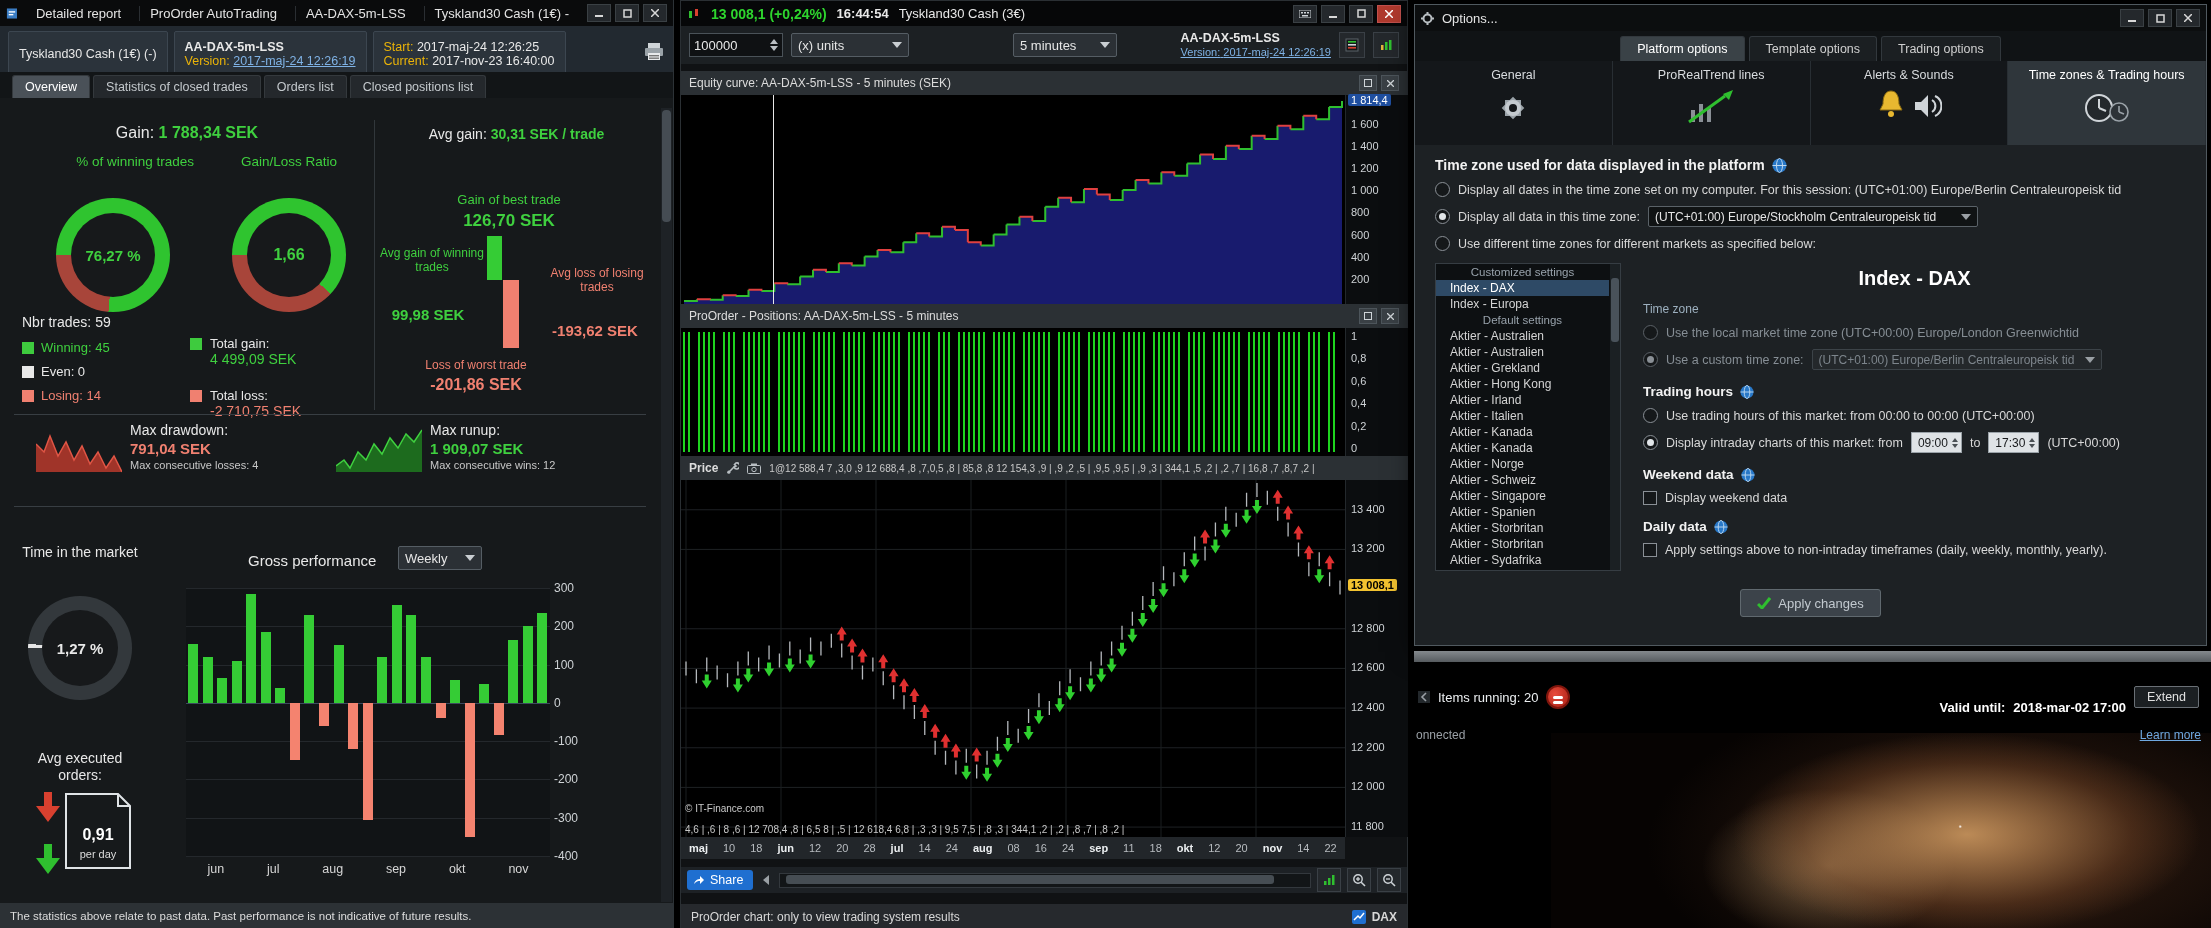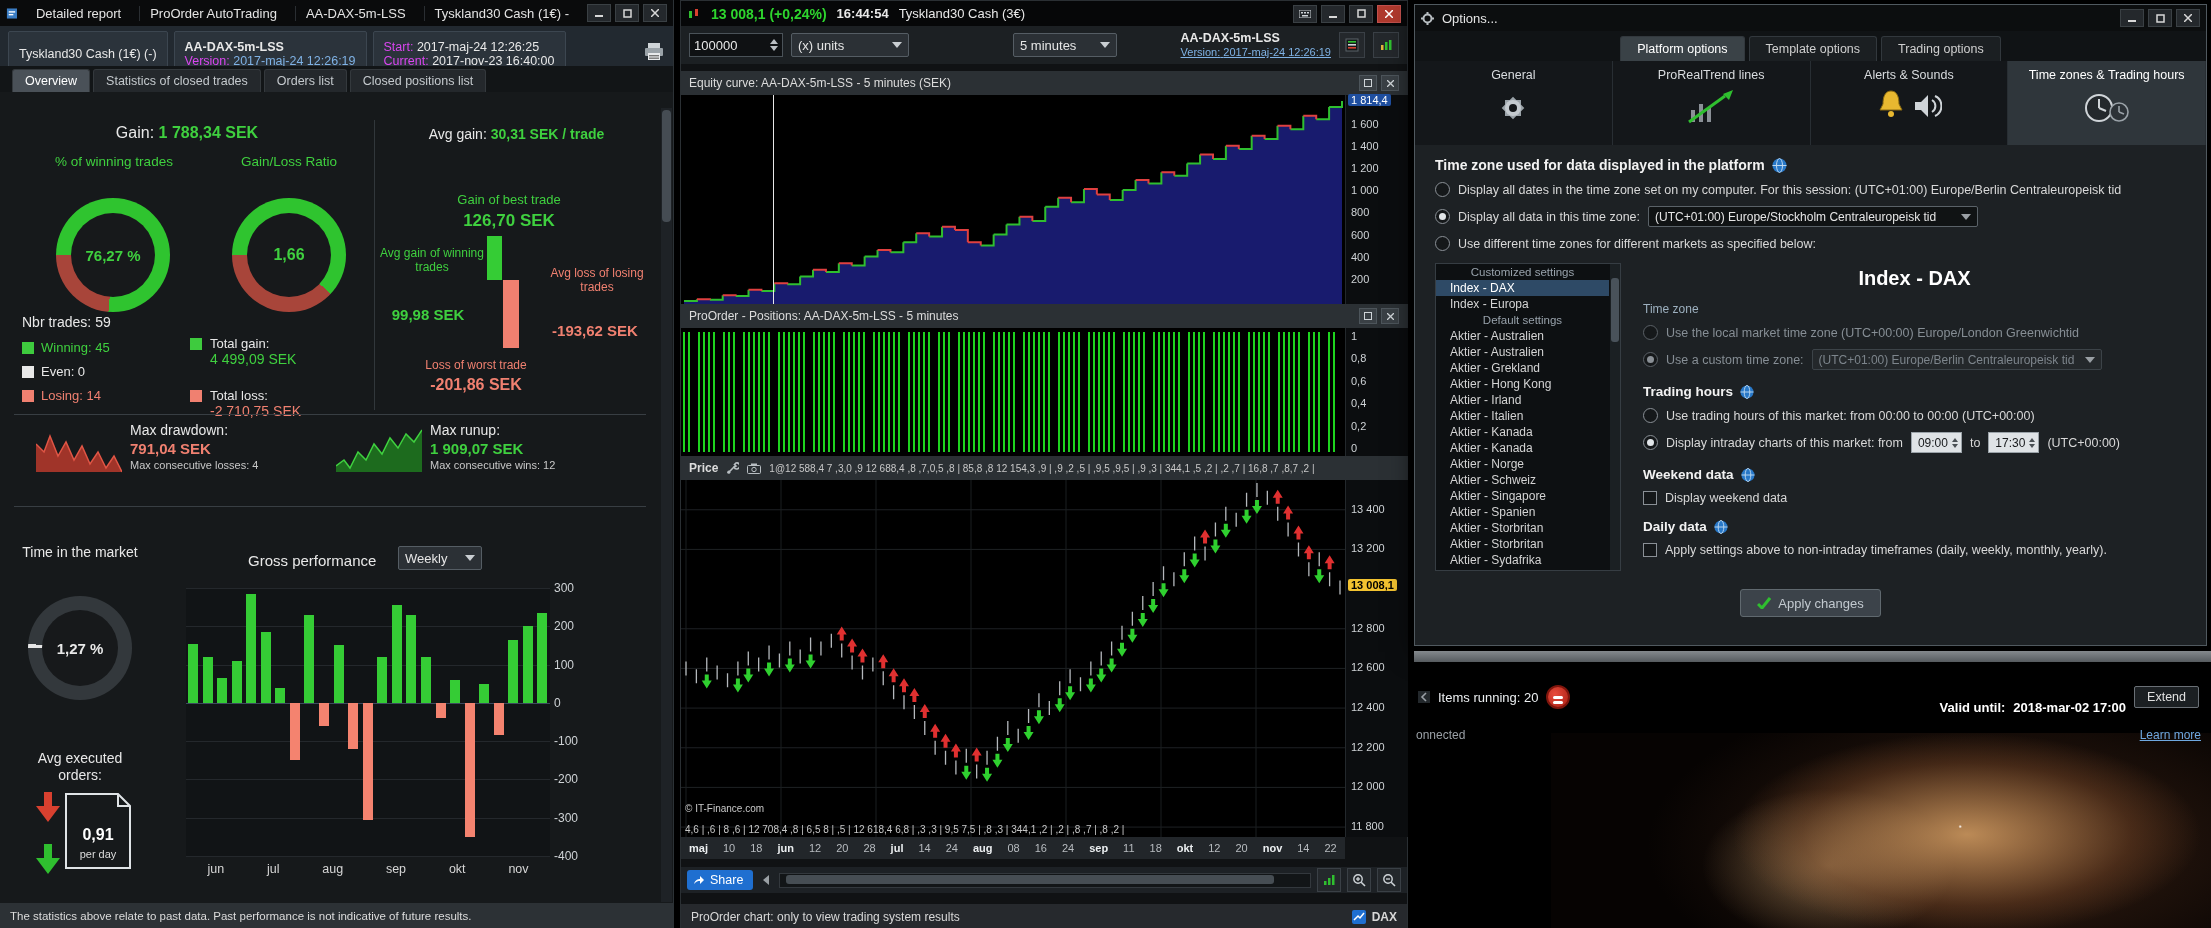--- a/index.html
+++ b/index.html
@@ -12,33 +12,33 @@
   .tb-item:first-of-type{border-left:none;}
   .tb-controls{margin-left:auto;display:flex;gap:4px;}
   .tb-btn{width:22px;height:16px;display:flex;align-items:center;justify-content:center;background:#24282c;border:1px solid #3a4044;}
   .tb-btn.close-red{background:#b03a2e;border-color:#c0504d;}
   .tb-btn svg{display:block;}
   
   #win-report{left:0;top:0;width:673px;height:928px;background:#16191b;border-right:1px solid #2c3236;}
   #rep-header{position:absolute;left:0;top:26px;width:673px;height:56px;background:#222930;display:flex;align-items:center;gap:6px;padding:0 8px;box-sizing:border-box;}
   .hdr-box{background:#2b333b;border:1px solid #3c4650;border-radius:2px;height:44px;display:flex;flex-direction:column;justify-content:center;padding:0 10px;}
   .hdr-line{font-size:12.5px;white-space:nowrap;}
-  .hdr-label{color:#d946ef;}
+  .hdr-label{color:#eab308;}
   .hdr-link{color:#7fb2e5;text-decoration:underline;}
-  #rep-tabs{position:absolute;left:0;top:66px;width:673px;height:26px;background:#121517;display:flex;align-items:flex-end;padding-left:12px;gap:3px;box-sizing:border-box;}
+  #rep-tabs{position:absolute;left:0;top:72px;width:673px;height:26px;background:#121517;display:flex;align-items:flex-end;padding-left:12px;gap:3px;box-sizing:border-box;}
   .rtab{font-size:12.5px;color:#c4c9cd;background:#24282c;border:1px solid #34393d;border-bottom:none;border-radius:3px 3px 0 0;padding:4px 12px 4px;white-space:nowrap;}
   .rtab.active{background:#4a5158;color:#fff;}
   #report-content{position:absolute;left:0;top:108px;width:659px;height:794px;background:#16191b;}
   .green{color:#3fd03f;}
   .salmon{color:#f08070;}
   .white{color:#e8e8e8;}
   #gain-line{left:0;top:16px;width:374px;text-align:center;font-size:16px;}
   #avg-line{left:374px;top:18px;width:285px;text-align:center;font-size:14px;}
   #vdiv1{left:374px;top:12px;width:1px;height:290px;background:#31373b;}
-  #wl-label{left:34px;top:46px;width:160px;text-align:center;font-size:13.5px;line-height:16px;}
+  #wl-label{left:34px;top:46px;width:160px;text-align:right;font-size:13.5px;line-height:16px;}
   #gl-label{left:214px;top:46px;width:150px;text-align:center;font-size:13.5px;line-height:16px;}
   .donut{border-radius:50%;position:absolute;}
   .donut .hole{position:absolute;border-radius:50%;background:#17191b;display:flex;align-items:center;justify-content:center;}
   #d1{left:56px;top:90px;width:114px;height:114px;}
   #d1 .hole{left:15px;top:15px;width:84px;height:84px;font-size:15px;}
   #d2{left:232px;top:90px;width:114px;height:114px;}
   #d2 .hole{left:15px;top:15px;width:84px;height:84px;font-size:16px;}
   #d3{left:28px;top:488px;width:104px;height:104px;}
   #d3 .hole{left:14px;top:14px;width:76px;height:76px;font-size:15px;color:#e8e8e8;}
   #nbr-line{left:22px;top:206px;font-size:14px;}

